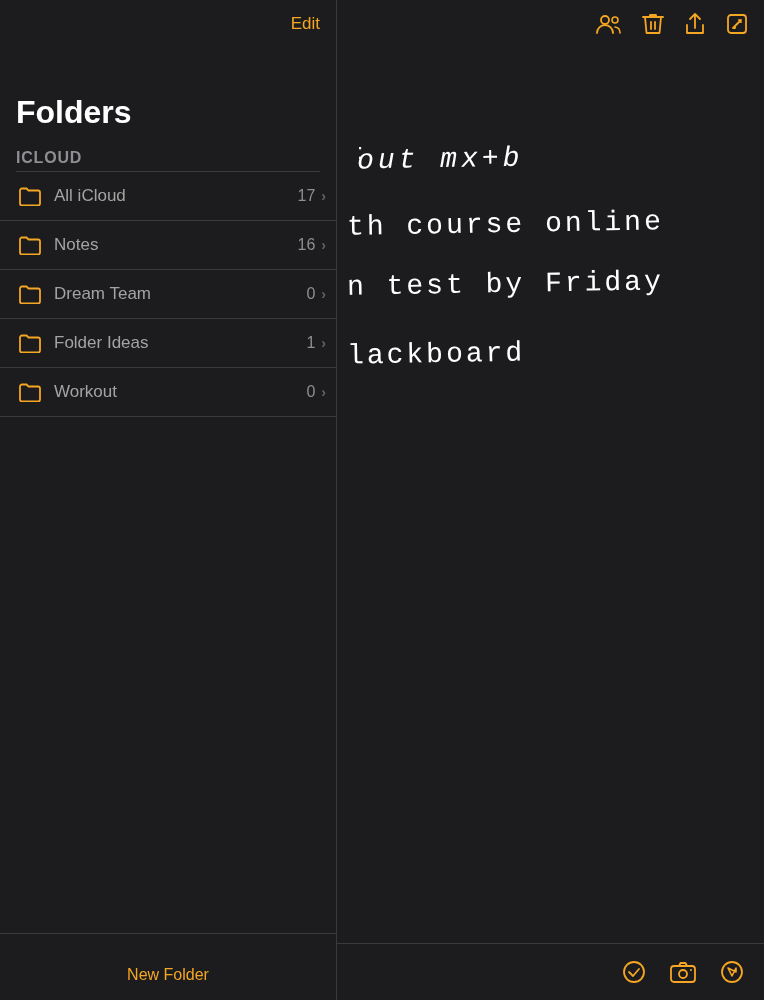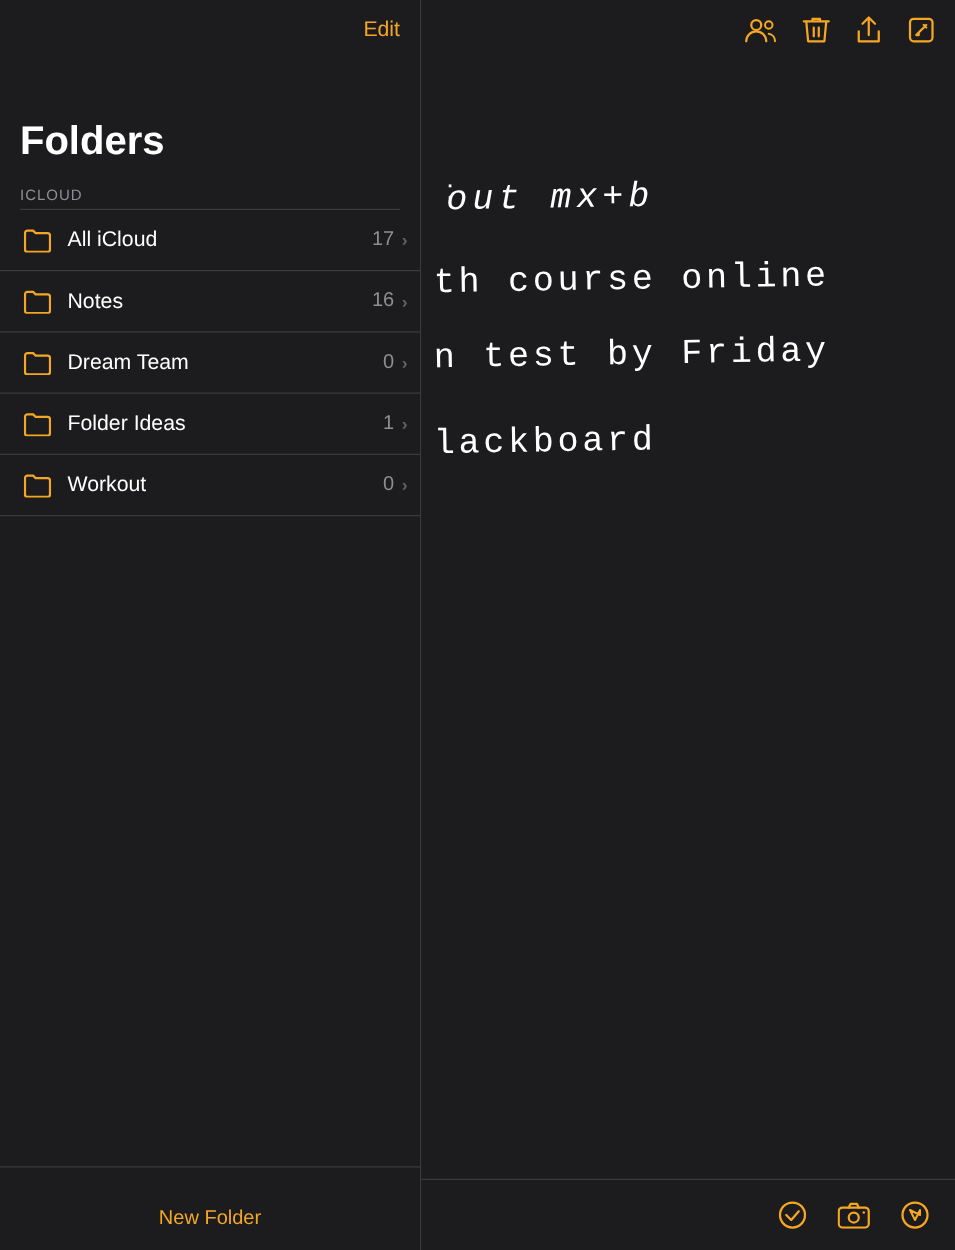--- a/index.html
+++ b/index.html
@@ -43,22 +43,22 @@
 
     .folders-title {
       font-size: 32px;
       font-weight: 700;
       color: #fff;
       padding: 4px 16px 12px 16px;
       margin-top: 48px;
     }
 
     .section-label {
-      font-size: 12px;
-      font-weight: 400;
+      font-size: 16px;
+      font-weight: 700;
       color: #8e8e93;
       letter-spacing: 0.8px;
       padding: 6px 16px 4px 16px;
     }
 
     .divider {
       height: 1px;
       background: #3a3a3c;
       margin: 0 16px;
     }
@@ -88,21 +88,21 @@
     }
 
     .folder-icon svg {
       width: 22px;
       height: 20px;
     }
 
     .folder-name {
       flex: 1;
       font-size: 17px;
-      color: #ffffff;
+      color: #a3a3a3;
     }
 
     .folder-count {
       font-size: 16px;
       color: #8e8e93;
       margin-right: 6px;
     }
 
     .chevron {
       color: #636366;

